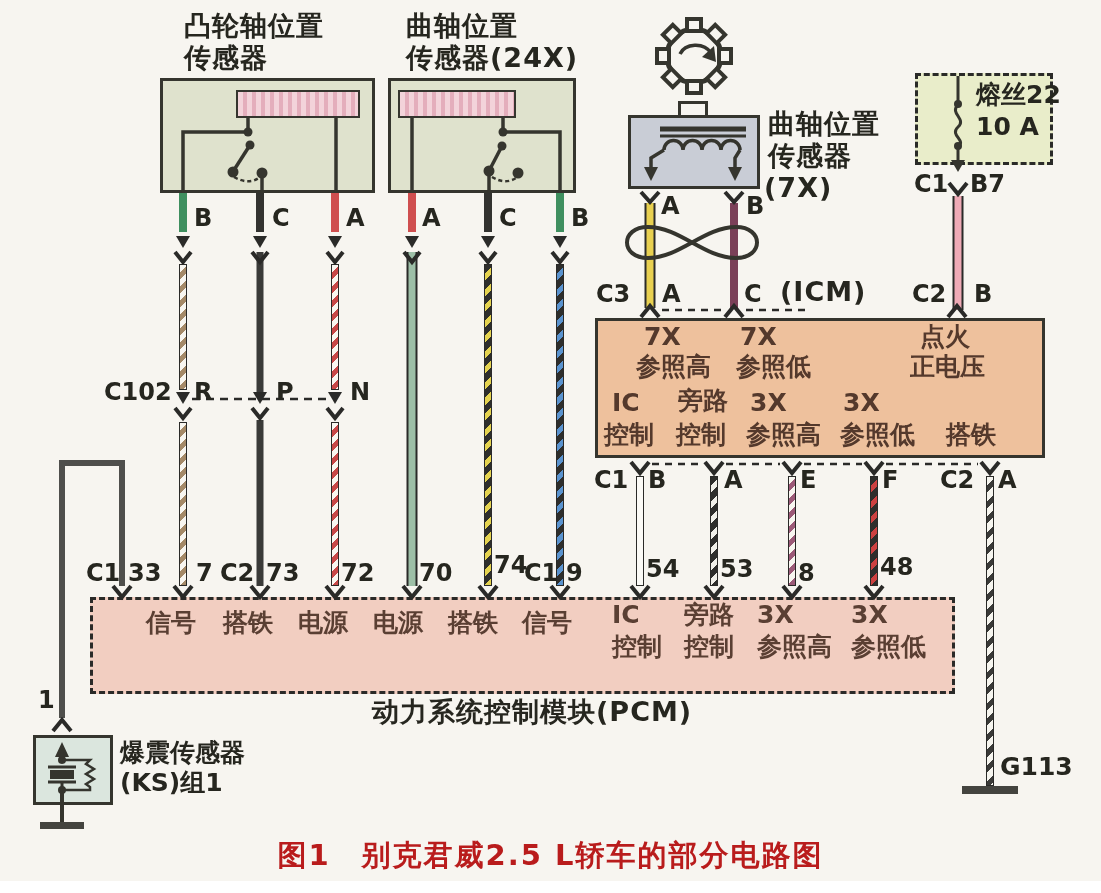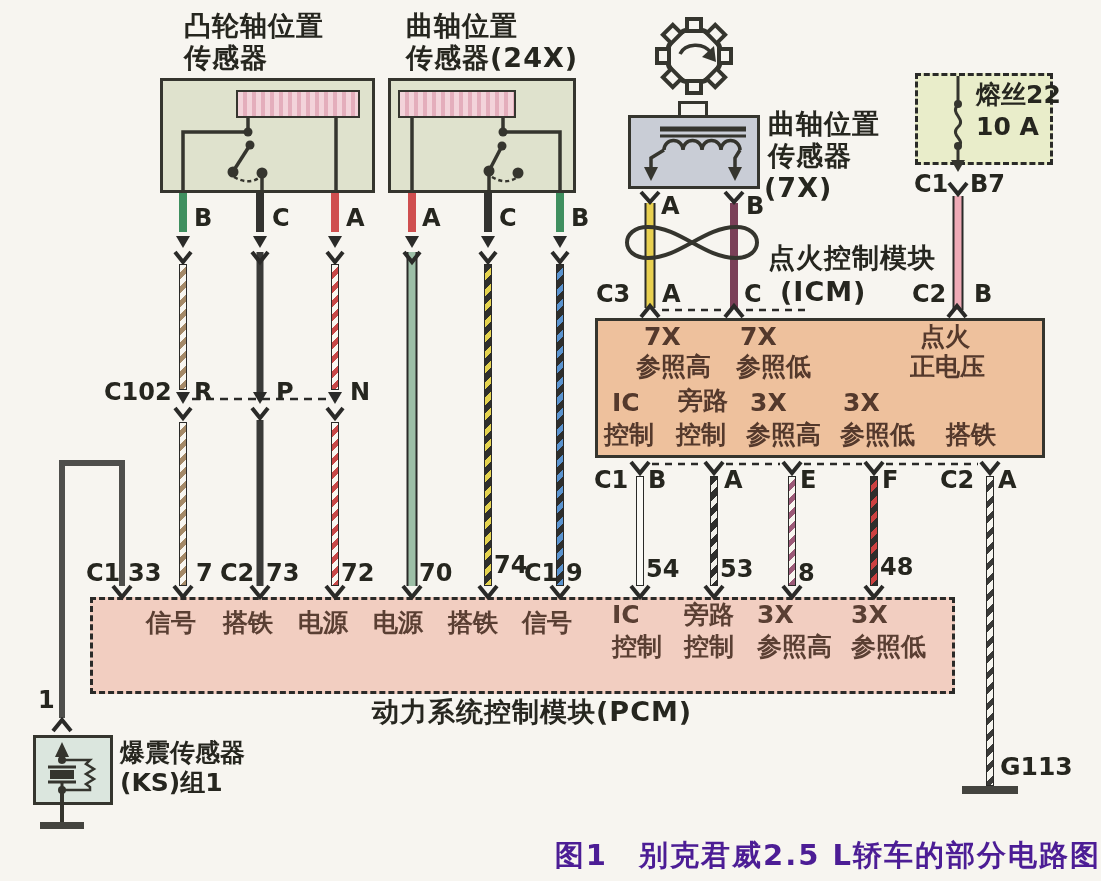--- a/index.html
+++ b/index.html
@@ -22,22 +22,22 @@
   .w-redst {background:repeating-linear-gradient(135deg,#f8f6f0 0 5px,#c84848 5px 10px);}
   .w-blkyel{background:repeating-linear-gradient(135deg,#2e2e2c 0 6px,#e5d34f 6px 11px);}
   .w-blkblu{background:repeating-linear-gradient(135deg,#2e2e2c 0 6px,#5a93cf 6px 11px);}
   .w-white {background:#fbfaf6;}
   .w-blkwht{background:repeating-linear-gradient(135deg,#2e2e2c 0 6px,#f0efe9 6px 11px);}
   .w-whtppl{background:repeating-linear-gradient(135deg,#f8f6f0 0 5px,#9c5a78 5px 10px);}
   .w-blkred{background:repeating-linear-gradient(135deg,#2e2e2c 0 6px,#cc4040 6px 11px);}
   .w-whtblk{background:repeating-linear-gradient(135deg,#f6f5ef 0 6px,#3a3a38 6px 11px);}
   .element{background:repeating-linear-gradient(90deg,#f3d3da 0 5px,#e4aebc 5px 9px);border:2.5px solid #35352e;}
   svg.layer{position:absolute;left:0;top:0;}
-  .caption{position:absolute;left:0;top:836px;width:1101px;text-align:right;
-           font-size:29px;font-weight:bold;letter-spacing:2px;color:#4c1d95;}
+  .caption{position:absolute;left:0;top:836px;width:1101px;text-align:center;
+           font-size:29px;font-weight:bold;letter-spacing:2px;color:#b91c1c;}
 </style>
 </head>
 <body>
 
 <div id="stage">
 
   <div class="box solidbox" style="left:160px;top:78px;width:215px;height:115px;background:#dfe2cd;"></div>
   <div class="box solidbox" style="left:388px;top:78px;width:188px;height:115px;background:#dfe2cd;"></div>
   <div class="box element" style="left:236px;top:90px;width:124px;height:28px;"></div>
   <div class="box element" style="left:398px;top:90px;width:118px;height:28px;"></div>
@@ -254,21 +254,20 @@
   <span class="lbl t25" style="left:976px;top:82px;">熔丝22</span>
   <span class="lbl t25" style="left:976px;top:114px;text-align:center;">10 A</span>
   <span class="lbl" style="left:914px;top:172px;">C1</span>
   <span class="lbl" style="left:970px;top:172px;">B7</span>
 
   <span class="lbl" style="left:104px;top:380px;">C102</span>
   <span class="lbl" style="left:194px;top:380px;">R</span>
   <span class="lbl" style="left:276px;top:380px;">P</span>
   <span class="lbl" style="left:350px;top:380px;">N</span>
 
-  <span class="lbl t27" style="left:768px;top:244px;">点火控制模块</span>
   <span class="lbl t27" style="left:780px;top:278px;">(ICM)</span>
   <span class="lbl" style="left:596px;top:282px;">C3</span>
   <span class="lbl" style="left:662px;top:282px;">A</span>
   <span class="lbl" style="left:744px;top:282px;">C</span>
   <span class="lbl" style="left:912px;top:282px;">C2</span>
   <span class="lbl" style="left:974px;top:282px;">B</span>
 
   <span class="lbl t25 boxlbl" style="left:644px;top:324px;">7X</span>
   <span class="lbl t25 boxlbl" style="left:636px;top:354px;">参照高</span>
   <span class="lbl t25 boxlbl" style="left:740px;top:324px;">7X</span>

